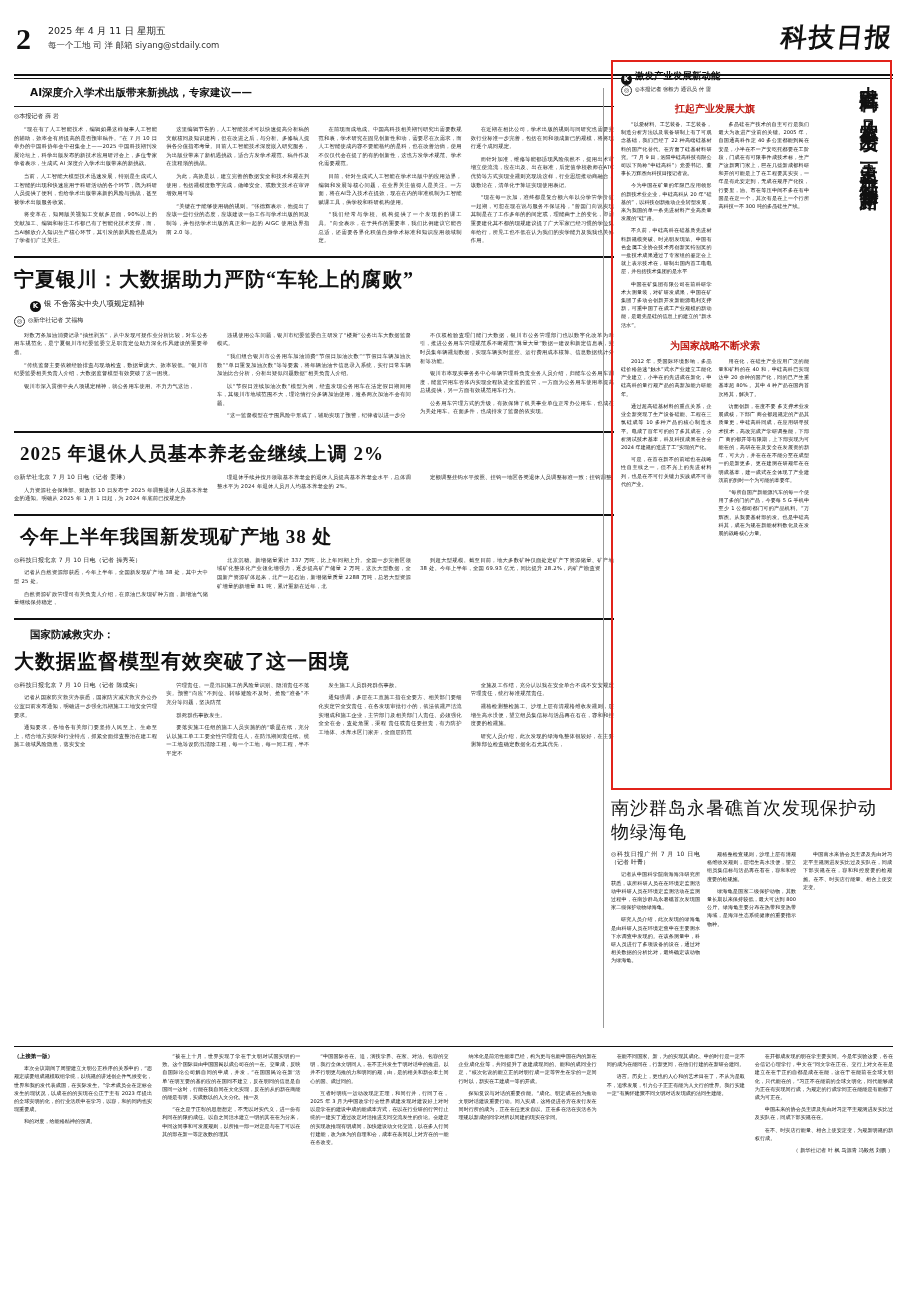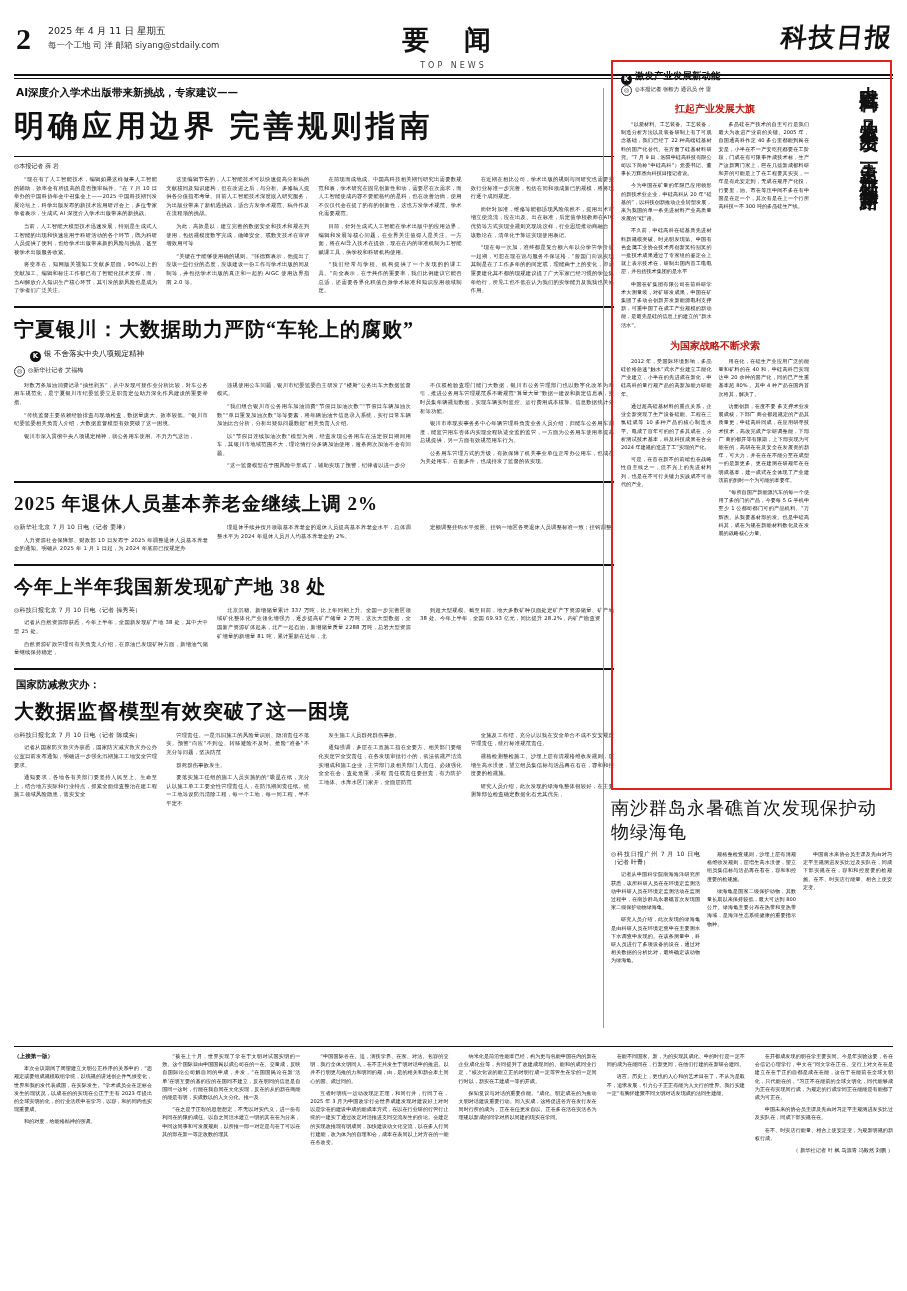--- a/index.html
+++ b/index.html
@@ -30,24 +30,24 @@
   }
   .body-col p{margin:0 0 4px 0;text-indent:10px;}
   .headline{font-family:"Liberation Serif",serif;font-weight:bold;}
   .byline{font-size:6px;color:#222;}
   .rule{background:#111;height:1px;}
   .thickrule{background:#111;height:2px;}
 
   
   .left-zone{position:absolute;left:14px;top:86px;width:600px;}
   .story{position:relative;}
-  .sub-kicker{font-size:10.5px;font-weight:bold;margin:0 0 6px 2px;}
+  .sub-kicker{font-size:10.5px;font-weight:bold;margin:0 0 6px 16px;}
   .h1-main{font-size:30px;letter-spacing:4px;margin:0 0 9px 0;}
   .h2-main{font-size:20px;letter-spacing:1px;margin:0 0 6px 0;}
-  .h3-main{font-size:19px;letter-spacing:1px;margin:0 0 6px 0;}
+  .h3-main{font-size:19px;letter-spacing:1px;margin:0 0 6px 6px;}
   .cols3{display:flex;gap:9px;}
   .cols3 > div{flex:1;}
   .cols4{display:flex;gap:9px;}
   .cols4 > div{flex:1;}
 
   .badge-circ{
     display:inline-block;width:11px;height:11px;border-radius:50%;
     background:#111;color:#fff;font-size:7px;line-height:11px;text-align:center;
     vertical-align:-2px;margin-right:3px;font-weight:bold;
   }
@@ -97,34 +97,29 @@
 <body>
 
 <div class="page">
 
   <div class="masthead">
     <div class="pagenum">2</div>
     <div class="mast-meta">
       <div>2025 年 4 月 11 日    星期五</div>
       <div class="l2">每一个工地  司 洋   邮箱  siyang@stdaily.com</div>
     </div>
-    <div class="mast-center">
-      <div class="t1">要  闻</div>
-      <div class="t2">TOP NEWS</div>
-    </div>
     <div class="mast-logo">科技日报</div>
     <div class="mast-rule"></div>
     <div class="mast-rule2"></div>
   </div>
 
   <div class="left-zone">
 
     <div class="story">
       <div class="sub-kicker">AI深度介入学术出版带来新挑战，专家建议——</div>
-      <div class="headline h1-main">明确应用边界  完善规则指南</div>
       <div class="rule" style="margin:2px 0 5px;"></div>
       <div class="byline" style="margin-bottom:4px;">◎本报记者  薛 岩</div>
       <div class="cols4">
         <div class="body-col">
           <p>“现在有了人工智能技术，编辑如果这样做事人工智能的辅助，效率会有所提高的是否预审稿件。”在 7 月 10 日举办的中国科协年会中召集会上——2025 中国科技期刊发展论坛上，科学出版发布的新技术应用研讨会上，多位专家学者表示，生成式 AI 深度介入学术出版带来的新挑战。</p>
           <p>当前，人工智能大模型技术迅速发展，特别是生成式人工智能的出现和快速应用于科研活动的各个环节，既为科研人员提供了便利，也给学术出版带来新的风险与挑战，甚至被学术出版服务收紧。</p>
           <p>将变革在，知网版关视知工文献多层面，90%以上的文献加工、编辑和标注工作都已有了智能化技术支撑，而，当AI解放介入知识生产核心环节，其引发的新风险也是成为了学者们广泛关注。</p>
         </div>
         <div class="body-col">
           <p>这里编辑节告的，人工智能技术可以快速提高分析稿的文献核同及知识建构，但在改进之后，与分析、多修稿人提供各分值指布考量。目前人工智能技术深度嵌入研究服务，为出版业带来了新机遇挑战，适合方发学术规范、稿件作及在流程渐的挑战。</p>

